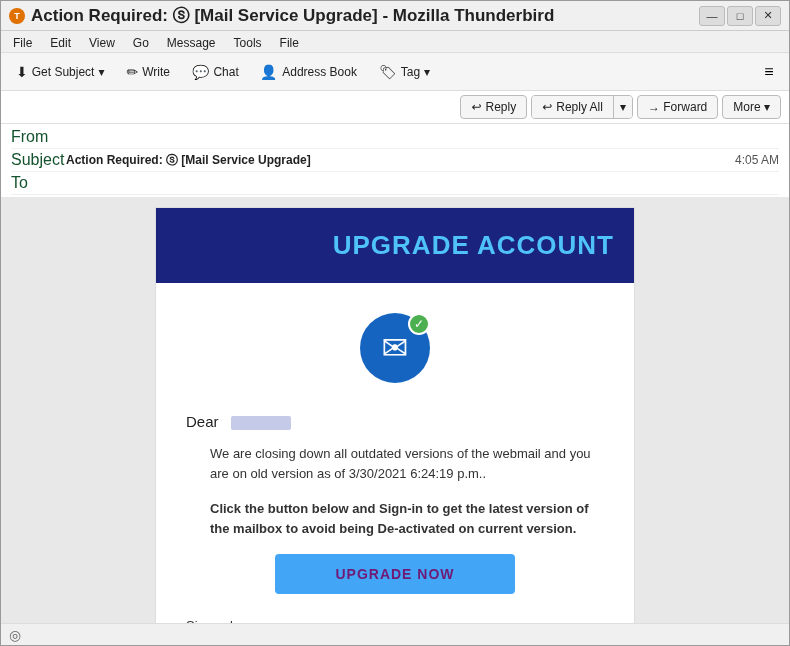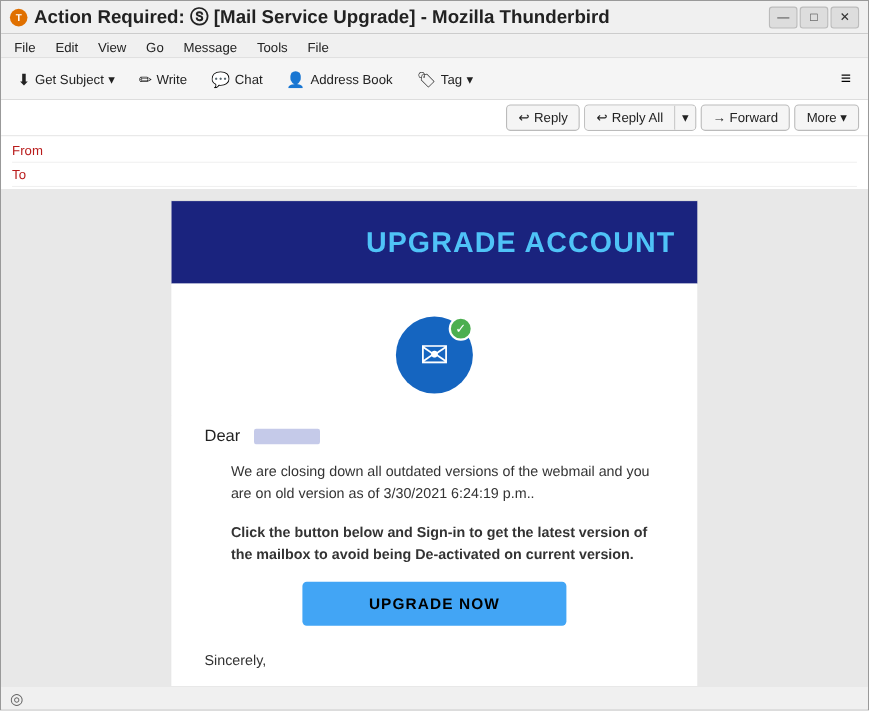--- a/index.html
+++ b/index.html
@@ -159,22 +159,22 @@
       padding: 2px 10px 2px 10px;
     }
     .header-row {
       display: flex;
       align-items: center;
       padding: 2px 0;
       border-bottom: 1px solid #f0f0f0;
       min-height: 22px;
     }
     .header-label {
-      color: #b91c1c;
-      font-size: 12px;
+      color: #14532d;
+      font-size: 16px;
       width: 55px;
       flex-shrink: 0;
     }
     .header-value {
       font-size: 12px;
       color: #222;
       flex: 1;
     }
     .header-value.bold { font-weight: bold; }
     .header-time {
@@ -295,21 +295,21 @@
       font-weight: bold;
     }
 
     
     .upgrade-btn-area {
       text-align: center;
       margin: 10px 0 24px 0;
     }
     .upgrade-btn {
       background: #42a5f5;
-      color: #000000;
+      color: #701a75;
       border: none;
       border-radius: 4px;
       padding: 12px 60px;
       font-size: 14px;
       font-weight: bold;
       letter-spacing: 1px;
       cursor: pointer;
     }
 
     
@@ -408,20 +408,25 @@
       <span>More ▾</span>
     </button>
   </div>
 
   <div class="email-header">
     <div class="header-row">
       <span class="header-label">From</span>
       <span class="header-value"></span>
     </div>
     <div class="header-row">
+      <span class="header-label">Subject</span>
+      <span class="header-value bold">Action Required: ⓢ [Mail Service Upgrade]</span>
+      <span class="header-time">4:05 AM</span>
+    </div>
+    <div class="header-row">
       <span class="header-label">To</span>
       <span class="header-value"></span>
     </div>
   </div>
 
   <div class="email-body-container">
     <div class="watermark">PCRISK</div>
 
     <div class="email-card">
 

